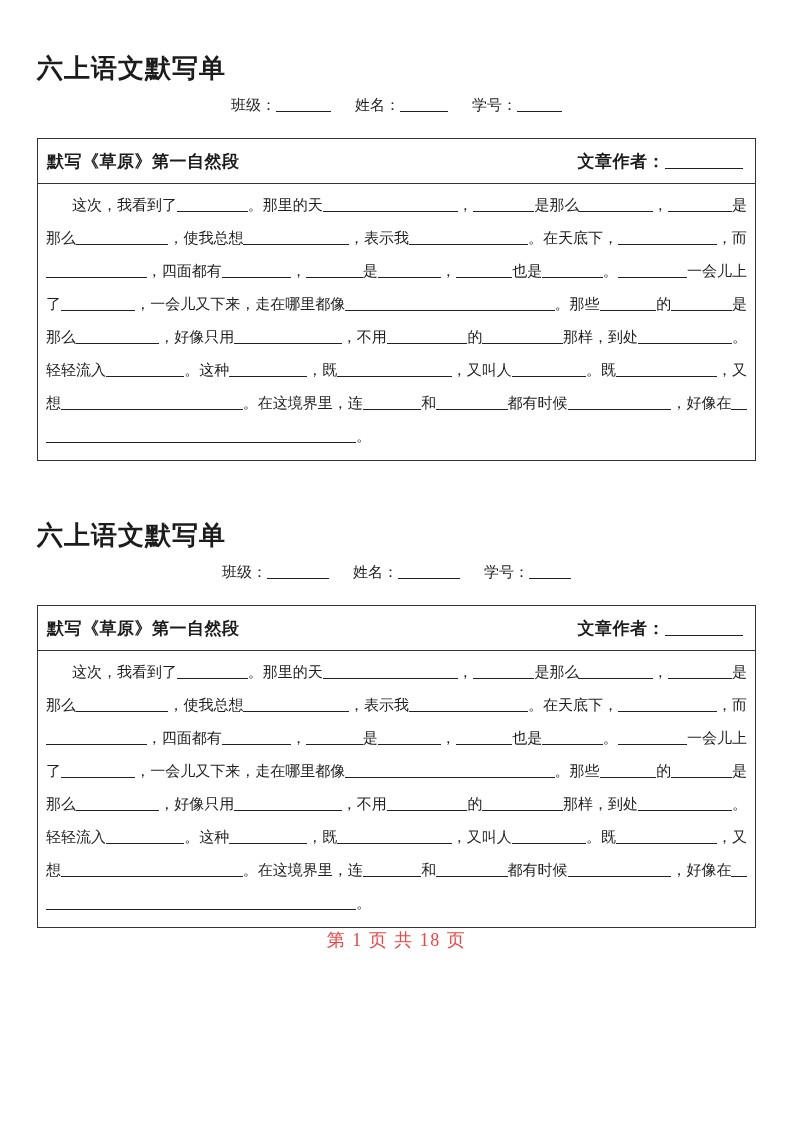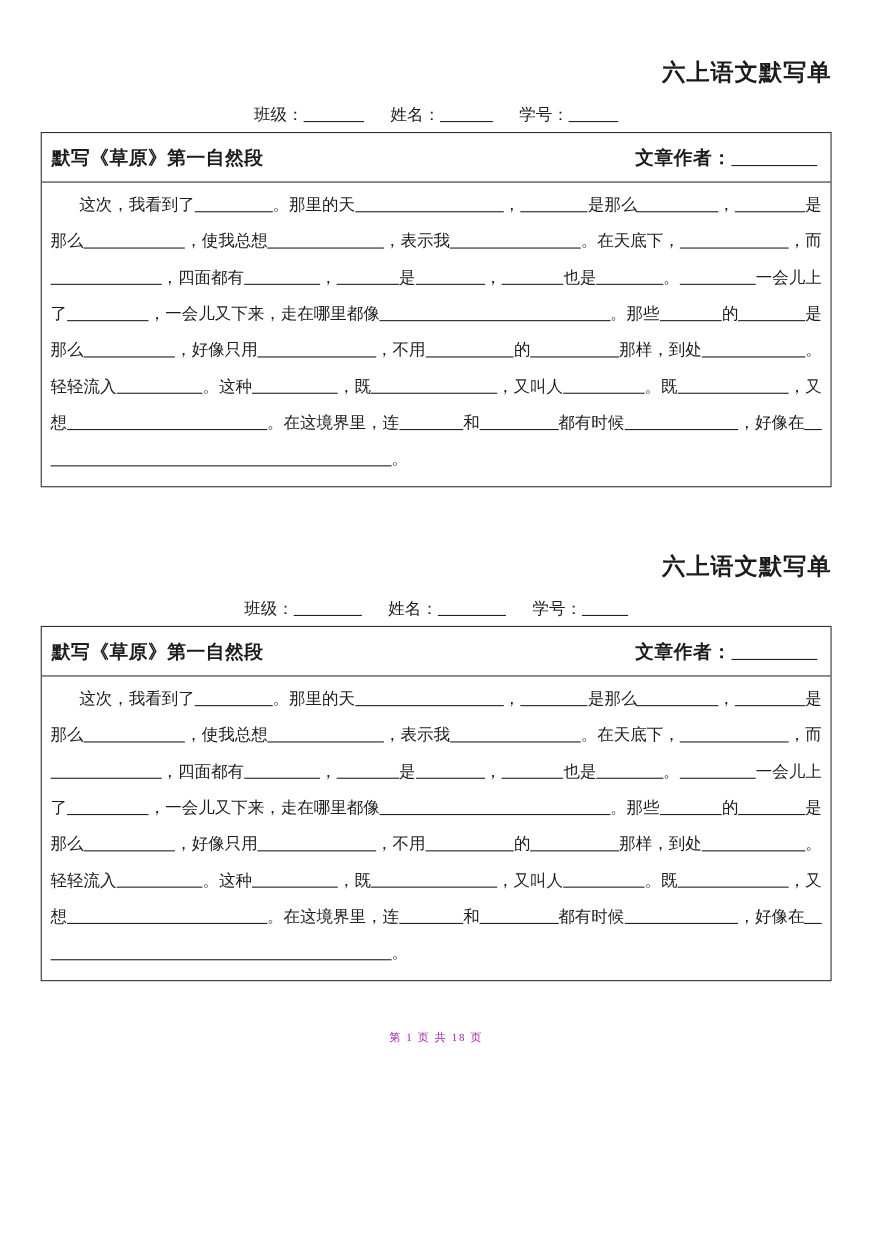--- a/index.html
+++ b/index.html
@@ -6,45 +6,45 @@
   body{
     width:793px;height:1122px;
     font-family:"Liberation Serif","DejaVu Serif",serif;
     color:#1c1c1c;
     box-sizing:border-box;
     overflow:hidden;
   }
   .page{padding:56px 37px 0 37px;box-sizing:border-box;}
 
   .doc-title{
-    text-align:right;
-    font-family:Liberation Mono, monospace;
+    text-align:left;
+    font-family:Liberation Serif, serif;
     font-weight:bold;
-    font-size:21px;
+    font-size:26px;
     letter-spacing:1px;
     line-height:26px;
   }
 
   .info-row{
     text-align:center;
     margin-top:13px;
     font-size:15px;
     line-height:20px;
   }
   .field{margin:0 12px;white-space:nowrap;}
   .blank-inline{
     display:inline-block;
     border-bottom:1px solid #222;
     height:13px;
     margin-bottom:-2px;
   }
 
   .box{
     border:1.5px solid #333;
-    margin-top:5px;
+    margin-top:23px;
   }
   .box-header{
     display:flex;
     justify-content:space-between;
     align-items:center;
     height:44px;
     padding:0 12px 0 9px;
     border-bottom:1.5px solid #333;
     font-weight:bold;
     font-size:17px;
@@ -86,24 +86,23 @@
     font-size:13px;
     line-height:15px;
     padding:0 3px;
     color:#333;
   }
 
   .section2{margin-top:62px;}
 
   .footer{
     text-align:center;
-    margin-top:44px;
-    font-size:10px;
+    font-size:18px;
     letter-spacing:1.5px;
-    color:#a21caf;
+    color:#ef4444;
   }
 </style>
 </head>
 <body>
 
 <div class="page">
 
   <div>
     <div class="doc-title">六上语文默写单</div>
 

